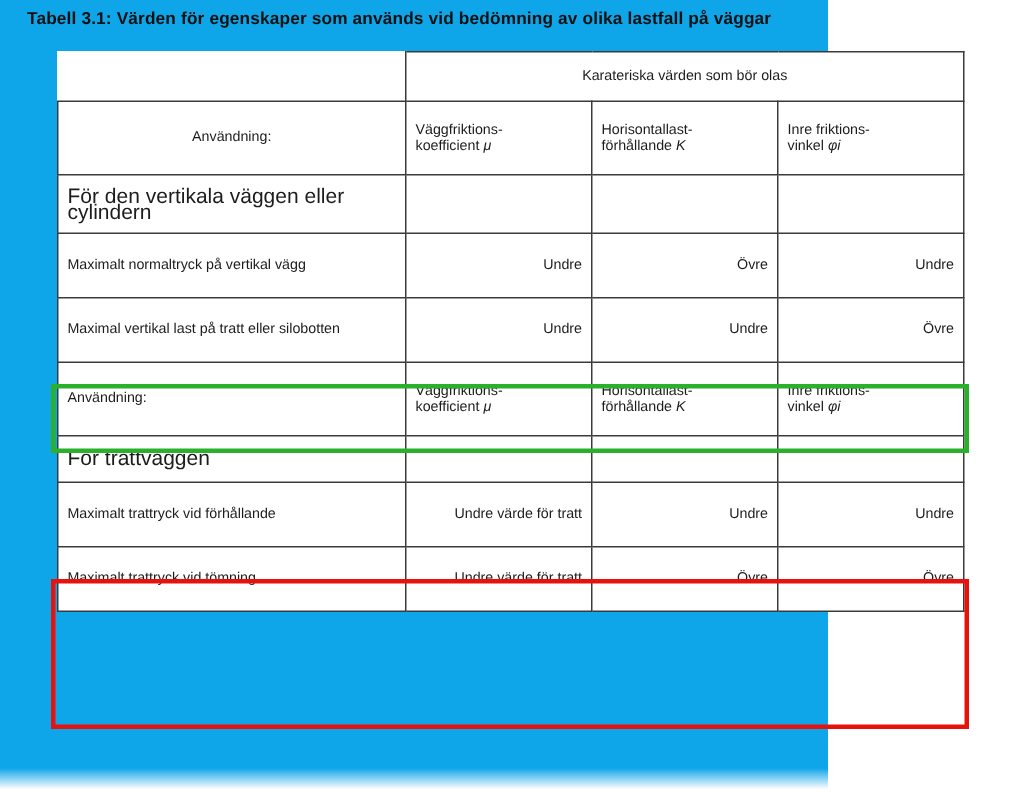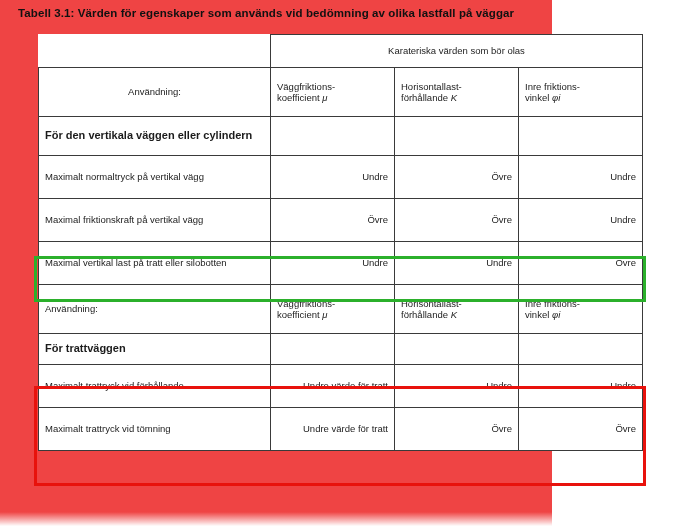--- a/index.html
+++ b/index.html
@@ -11,21 +11,21 @@
     width: 680px;
     height: 528px;
     overflow: hidden;
     font-family: "Liberation Sans", sans-serif;
     color: #1a1a1a;
   }
   .page {
     position: relative;
     width: 552px;
     height: 528px;
-    background: #ef4444;
+    background: #0ea5e9;
   }
   .caption {
     position: absolute;
     left: 18px;
     top: 6px;
     width: 650px;
     font-size: 11.5px;
     font-weight: bold;
     letter-spacing: 0.1px;
     color: #111111;
@@ -72,22 +72,22 @@
   .hdr-use {
     text-align: center;
     font-weight: bold;
     font-size: 10.5px;
   }
   .row-label {
     text-align: left;
     font-size: 9.5px;
   }
   .row-label.bold {
-    font-weight: bold;
-    font-size: 11px;
+    font-weight: normal;
+    font-size: 14px;
   }
   .val {
     text-align: right;
     font-size: 9.5px;
   }
   .tall { height: 34px; }
   .mid { height: 30px; }
   .short { height: 22px; }
   .italic-sym {
     font-style: italic;
@@ -173,26 +173,20 @@
           <td class="val"></td>
         </tr>
 
         <tr>
           <td class="row-label tall">Maximalt normaltryck på vertikal vägg</td>
           <td class="val">Undre</td>
           <td class="val">Övre</td>
           <td class="val">Undre</td>
         </tr>
 
-        <tr>
-          <td class="row-label tall">Maximal friktionskraft på vertikal vägg</td>
-          <td class="val">Övre</td>
-          <td class="val">Övre</td>
-          <td class="val">Undre</td>
-        </tr>
 
         <tr>
           <td class="row-label tall">Maximal vertikal last på tratt eller silobotten</td>
           <td class="val">Undre</td>
           <td class="val">Undre</td>
           <td class="val">Övre</td>
         </tr>
 
         <tr>
           <td class="hdr-use" style="text-align:left;">Användning:</td>

